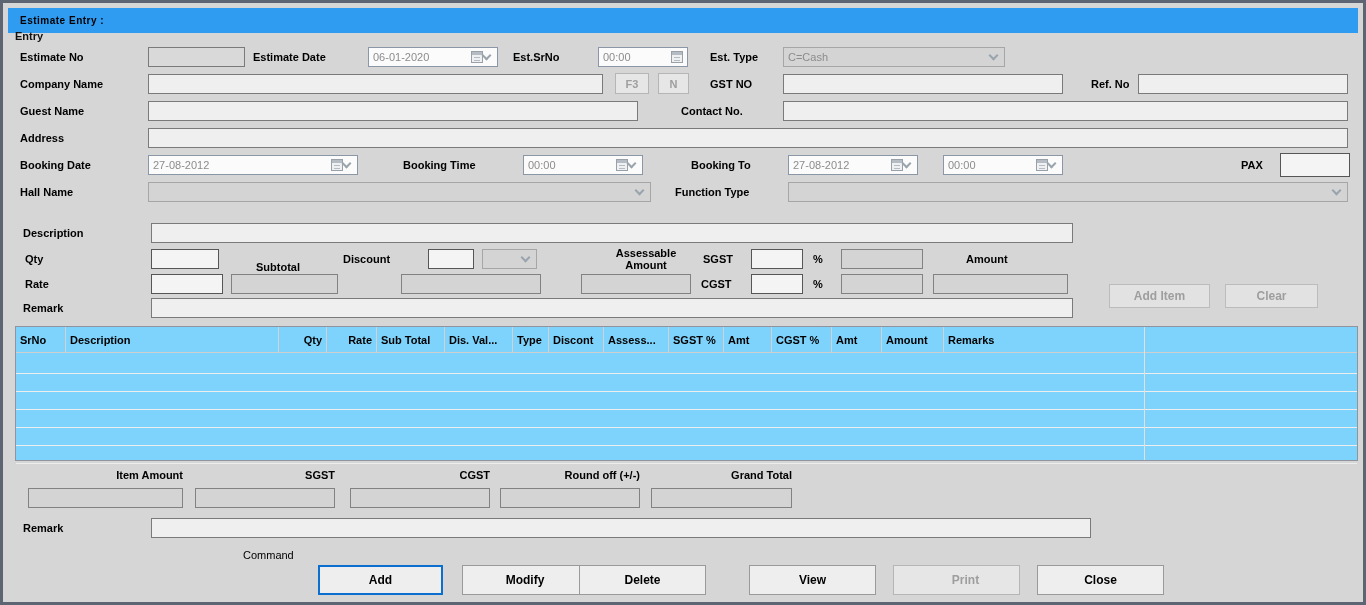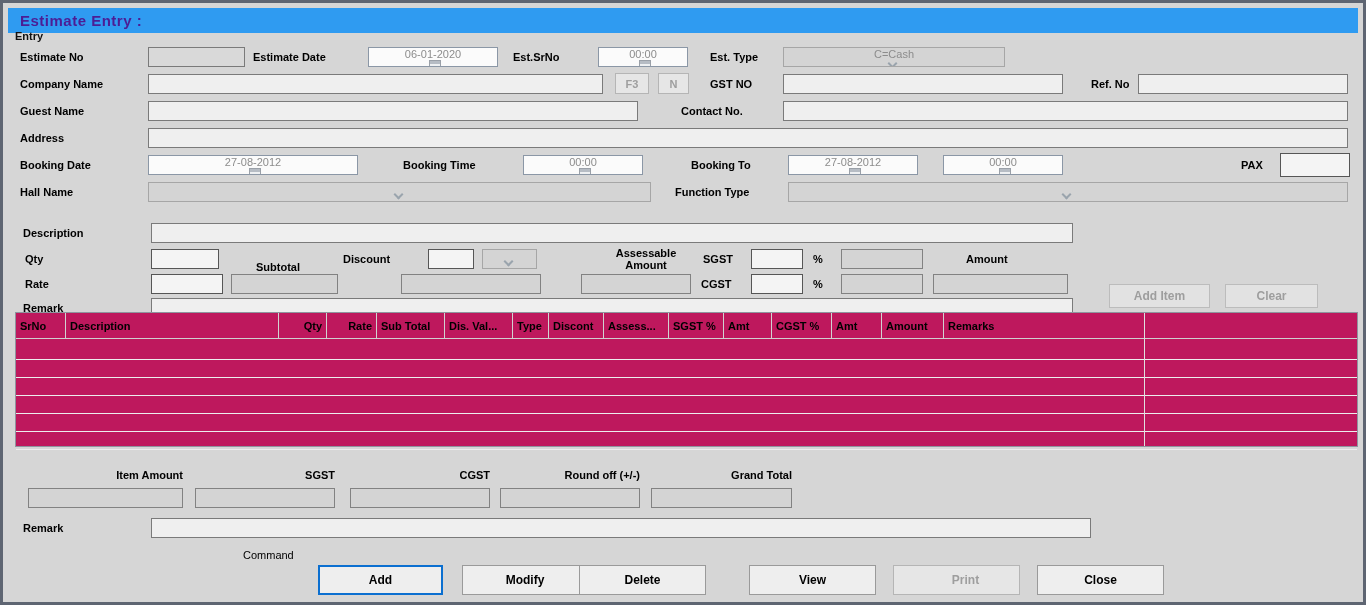--- a/index.html
+++ b/index.html
@@ -1,44 +1,44 @@
 <!DOCTYPE html>
 <html><head>
 <meta charset="utf-8">
 <style>
   html,body{margin:0;padding:0;background:#c8c8c8;}
   *{box-sizing:border-box;font-family:"Liberation Sans",sans-serif;}
   .window{position:relative;width:1366px;height:605px;background:#d6d6d6;
           border:3px solid #5e6572;overflow:hidden;}
   .titlebar{position:absolute;left:5px;top:5px;right:5px;height:25px;background:#2f9bf1;
-            color:#4c1d95;font-size:15px;font-weight:bold;letter-spacing:.5px;
+            color:#000000;font-size:10px;font-weight:bold;letter-spacing:.5px;
             display:flex;align-items:center;padding-left:12px;}
   .entrycap{position:absolute;left:12px;top:27px;font-size:11px;font-weight:bold;color:#111;}
   .lbl{position:absolute;font-size:11px;font-weight:bold;color:#000;white-space:nowrap;}
   .box{position:absolute;height:20px;font-size:11px;display:flex;align-items:center;
-       padding:0 4px;white-space:nowrap;overflow:hidden;flex-direction:column;}
+       padding:0 4px;white-space:nowrap;overflow:hidden;}
   .txt{background:#efefef;border:1px solid #7a7a7a;color:#000;}
   .txt-dis{background:#d9d9d9;border:1px solid #7a7a7a;}
   .txt-strong{background:#f4f4f4;border:1px solid #565656;}
   .ro{background:#d4d4d4;border:1px solid #828282;}
   .datefld{background:#fbfbfb;border:1px solid #8b97a6;color:#8c8c8c;}
   .combo-dis{background:#d4d4d4;border:1px solid #a6a6a6;color:#8c8c8c;justify-content:flex-start;}
   .spacer{flex:1;}
   .chev{width:7px;height:7px;border-left:2px solid #9aa4ad;border-bottom:2px solid #9aa4ad;
         transform:rotate(-45deg);margin:0 3px 3px 0;flex-shrink:0;}
   .cal{width:12px;height:12px;border:1px solid #9aa0a8;background:#eef0f2;position:relative;
        margin-left:4px;flex-shrink:0;}
   .cal::before{content:"";position:absolute;left:0;right:0;top:0;height:3px;background:#b6bcc4;}
   .cal::after{content:"";position:absolute;left:2px;right:2px;top:5px;height:1px;
        background:#b6bcc4;box-shadow:0 3px 0 #b6bcc4;}
   .minibtn{position:absolute;height:21px;background:#e6e6e6;border:1px solid #b5b5b5;
        color:#9e9e9e;font-size:11px;font-weight:bold;display:flex;align-items:center;justify-content:center;}
   .disbtn{position:absolute;height:24px;background:#e2e2e2;border:1px solid #bcbcbc;
        color:#9e9e9e;font-size:12px;font-weight:bold;display:flex;align-items:center;justify-content:center;}
-  .grid{position:absolute;left:12px;top:309px;width:1343px;height:135px;background:#be185d;
+  .grid{position:absolute;left:12px;top:323px;width:1343px;height:135px;background:#7dd3fc;
        border:1px solid #8f949e;}
   .ghead{display:flex;height:26px;border-bottom:1px solid #cfcfcf;align-items:center;}
   .ghead .hc{font-size:11px;font-weight:bold;color:#000;padding:0 4px;height:100%;
        display:flex;align-items:center;border-right:1px solid #d2d2d2;overflow:hidden;white-space:nowrap;}
   .hc.r{justify-content:flex-end;}
   .trow{height:18px;border-bottom:1px solid #ededed;}
   .trow.first{height:21px;}
   .vfill{position:absolute;top:0;bottom:0;left:1128px;width:1px;background:#e0e0e0;}
   .totlbl{position:absolute;top:466px;font-size:11px;font-weight:bold;text-align:right;}
   .totbox{position:absolute;top:485px;height:20px;background:#d4d4d4;border:1px solid #828282;}

